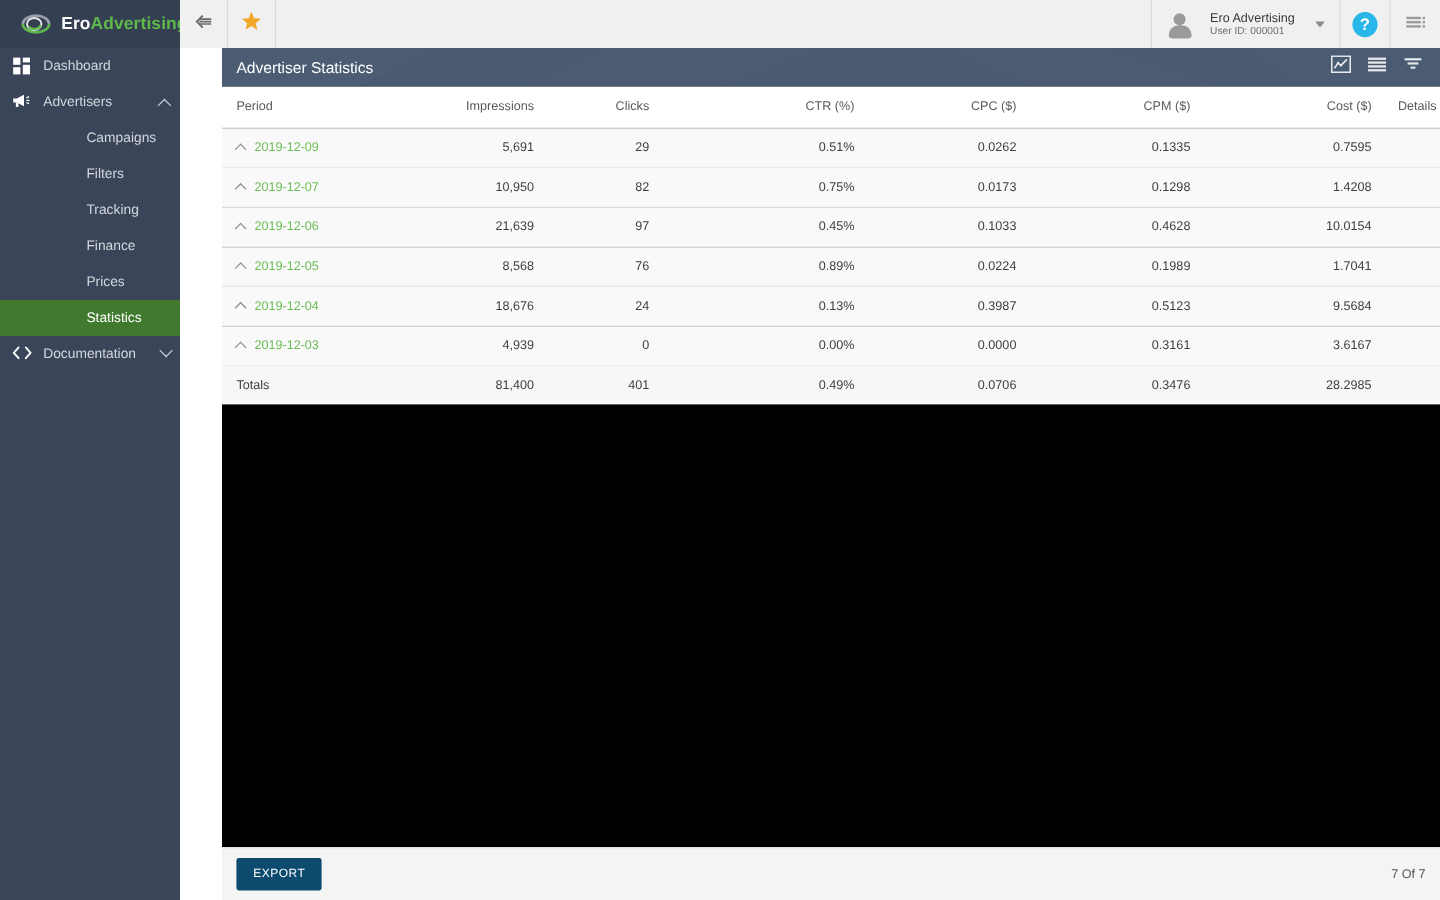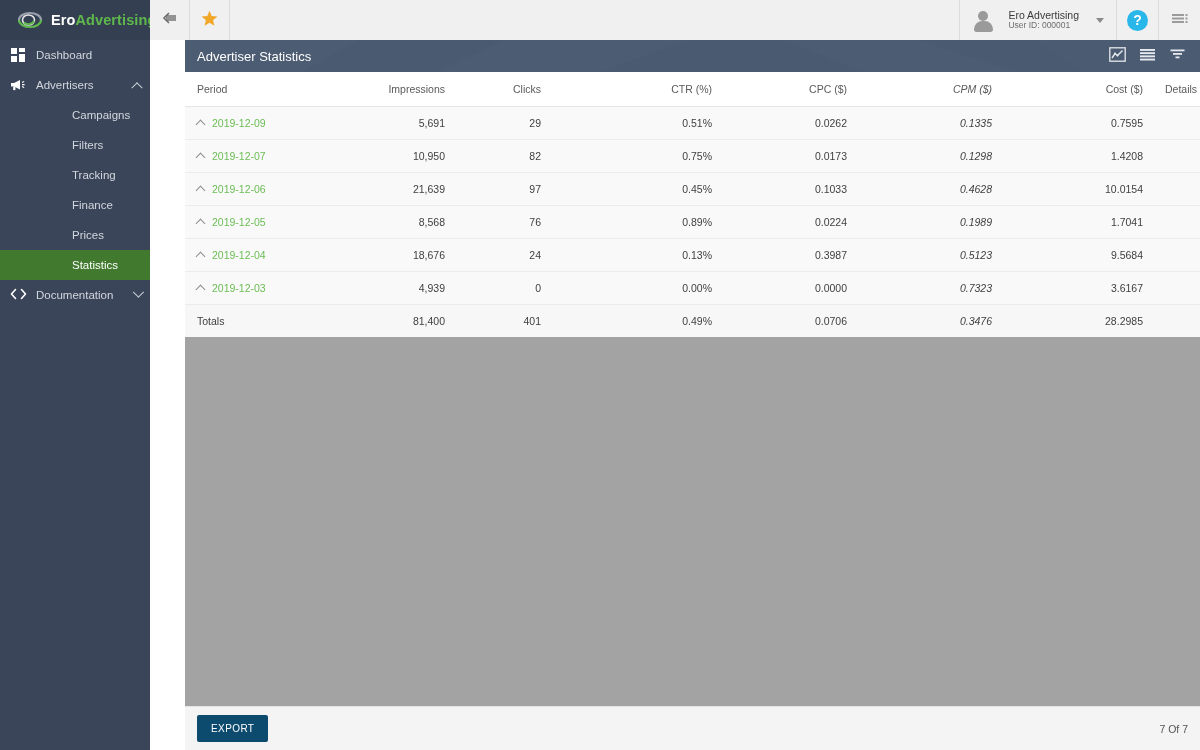--- a/index.html
+++ b/index.html
@@ -91,38 +91,38 @@
 
   .page-head {
     height: 32px; flex: 0 0 32px; background: #4a5a70;
     display: flex; align-items: center; position: relative; overflow: hidden;
   }
   .page-head .poly { position: absolute; top: 0; left: 0; width: 100%; height: 100%; opacity: .5; }
   .page-title { font-size: 13px; color: #ffffff; padding-left: 12px; position: relative; z-index: 2; }
   .head-tools { margin-left: auto; display: flex; align-items: center; position: relative; z-index: 2; padding-right: 8px; }
   .head-tool { width: 30px; height: 32px; display: flex; align-items: center; justify-content: center; cursor: pointer; }
 
-  .table-wrap { flex: 1 1 auto; background: #a3a3a3; overflow: hidden; }
+  .table-wrap { flex: 1 1 auto; background: #000000; overflow: hidden; }
   table.stats { width: 100%; border-collapse: collapse; table-layout: fixed; }
   table.stats th {
     font-size: 10.5px; font-weight: normal; color: #5a5a5a;
     padding: 11px 0 11px 0; background: #ffffff;
     border-bottom: 1px solid #e6e6e6; text-align: right;
   }
   table.stats td {
     font-size: 10.5px; color: #3f3f3f; padding: 10px 0;
     border-bottom: 1px solid #ececec; text-align: right; background: #f9f9f9;
   }
   table.stats tr.totals td { border-bottom: none; background: #f7f7f7; color: #3f3f3f; }
   .c-period { width: 150px; text-align: left !important; padding-left: 12px !important; }
   .c-impr { width: 120px; padding-right: 10px !important; }
   .c-clicks { width: 100px; padding-right: 14px !important; }
   .c-ctr { width: 175px; padding-right: 18px !important; }
   .c-cpc { width: 145px; padding-right: 28px !important; }
-  .c-cpm { width: 145px; padding-right: 28px !important; font-style: italic; }
+  .c-cpm { width: 145px; padding-right: 28px !important; }
   .c-cost { width: 145px; padding-right: 22px !important; }
   .c-det { padding-right: 12px !important; }
 
   .period-cell { display: flex; align-items: center; gap: 8px; }
   .caret-up-sm { width: 7px; height: 7px; border-left: 1.4px solid #8d8d8d; border-top: 1.4px solid #8d8d8d; transform: rotate(45deg); margin-top: 3px; }
   .period-link { color: #6bbd55; font-size: 10.5px; cursor: pointer; }
 
   
   .footer {
     height: 44px; flex: 0 0 44px; background: #f4f4f4; border-top: 1px solid #e4e4e4;
@@ -406,21 +406,21 @@
                 <td class="c-period">
                   <span class="period-cell">
                     <span class="caret-up-sm"></span>
                     <span class="period-link">2019-12-03</span>
                   </span>
                 </td>
                 <td class="c-impr">4,939</td>
                 <td class="c-clicks">0</td>
                 <td class="c-ctr">0.00%</td>
                 <td class="c-cpc">0.0000</td>
-                <td class="c-cpm">0.7323</td>
+                <td class="c-cpm">0.3161</td>
                 <td class="c-cost">3.6167</td>
                 <td class="c-det"></td>
               </tr>
               <tr class="totals">
                 <td class="c-period">Totals</td>
                 <td class="c-impr">81,400</td>
                 <td class="c-clicks">401</td>
                 <td class="c-ctr">0.49%</td>
                 <td class="c-cpc">0.0706</td>
                 <td class="c-cpm">0.3476</td>

